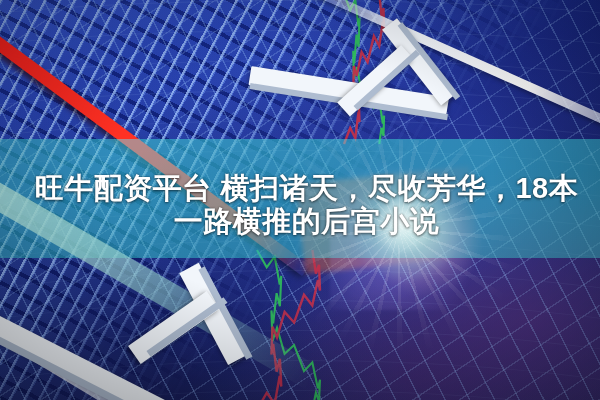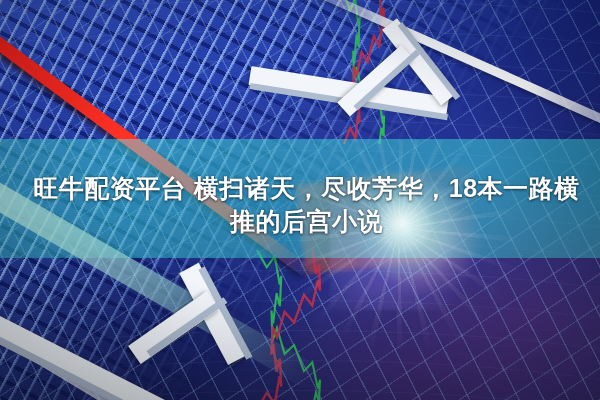--- a/index.html
+++ b/index.html
@@ -173,21 +173,21 @@
   
   #vignette{
     background:radial-gradient(ellipse 80% 75% at 50% 45%, rgba(0,0,0,0) 40%, rgba(0,0,0,.38) 100%);
   }
 
   
   #headline{
     position:absolute;left:0;right:0;top:172px;
     text-align:center;
     color:#ffffff;
-    font-size:25px;
+    font-size:29px;
     font-weight:bold;
     line-height:33px;
     letter-spacing:.5px;
     text-shadow:0 1px 3px rgba(0,0,0,.55), 0 0 2px rgba(0,0,0,.4);
     padding:0 10px;
     box-sizing:border-box;
     white-space:pre-wrap;
     margin-left:13px;
   }
 </style>

